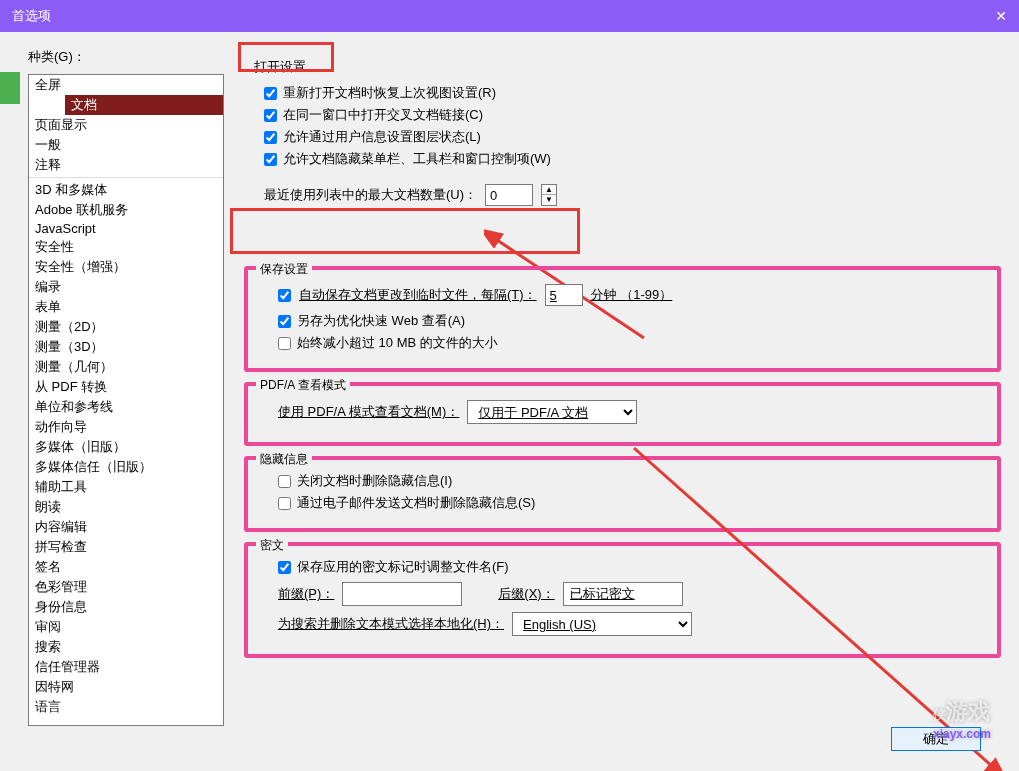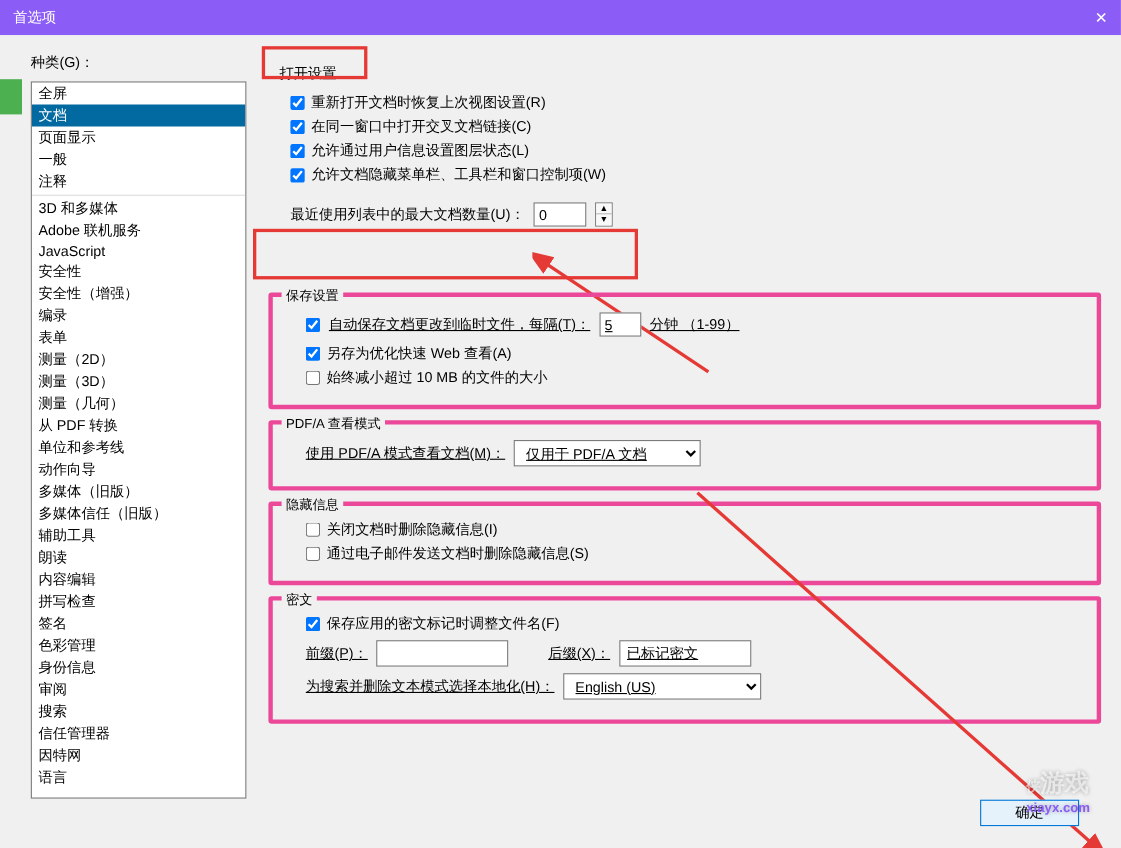--- a/index.html
+++ b/index.html
@@ -8,21 +8,21 @@
 .titlebar .close { font-size: 14px; cursor: pointer; }
 .green-strip { position: absolute; left: 0; top: 72px; width: 20px; height: 32px; background: #4CAF50; }
 .dialog-body { background: #f0f0f0; display: flex; padding: 16px 18px 10px 28px; height: calc(100% - 32px); }
 .left-col { width: 196px; flex-shrink: 0; }
 .category-label { margin-bottom: 8px; }
 .listbox { border: 1px solid #7a7a7a; background: #fff; height: 652px; overflow-y: scroll; }
 .listbox::-webkit-scrollbar { width: 16px; }
 .listbox::-webkit-scrollbar-track { background: #f0f0f0; border-left: 1px solid #ccc; }
 .listbox::-webkit-scrollbar-thumb { background: #c0c0c0; border: 1px solid #a0a0a0; }
 .listbox .item { padding: 1px 6px; cursor: pointer; white-space: nowrap; }
-.listbox .item.selected { background: #0369a1; color: #fff; }
+.listbox .item.selected { background: #7f1d1d; color: #fff; margin-left: 36px; }
 .listbox .divider { border-top: 1px solid #ddd; margin: 2px 0; }
 .right-col { flex: 1; padding-left: 20px; position: relative; }
 .section-title { margin: 8px 0 6px 0; }
 .open-settings-title { display: inline-block; padding: 2px 10px; }
 .red-box-title { position: absolute; border: 3px solid #e53935; width: 96px; height: 30px; top: -6px; left: 14px; pointer-events: none; }
 .checkbox-row { margin: 4px 0 4px 20px; display: flex; align-items: center; }
 .checkbox-row input[type=checkbox] { margin-right: 6px; }
 .group { border: 4px solid #ec4899; border-radius: 3px; padding: 8px 10px 12px 10px; margin: 10px 0; position: relative; }
 .group-label { position: absolute; top: -9px; left: 8px; background: #f0f0f0; padding: 0 4px; font-size: 12px; }
 .inline-field { margin: 6px 0 6px 20px; display: flex; align-items: center; gap: 8px; }

